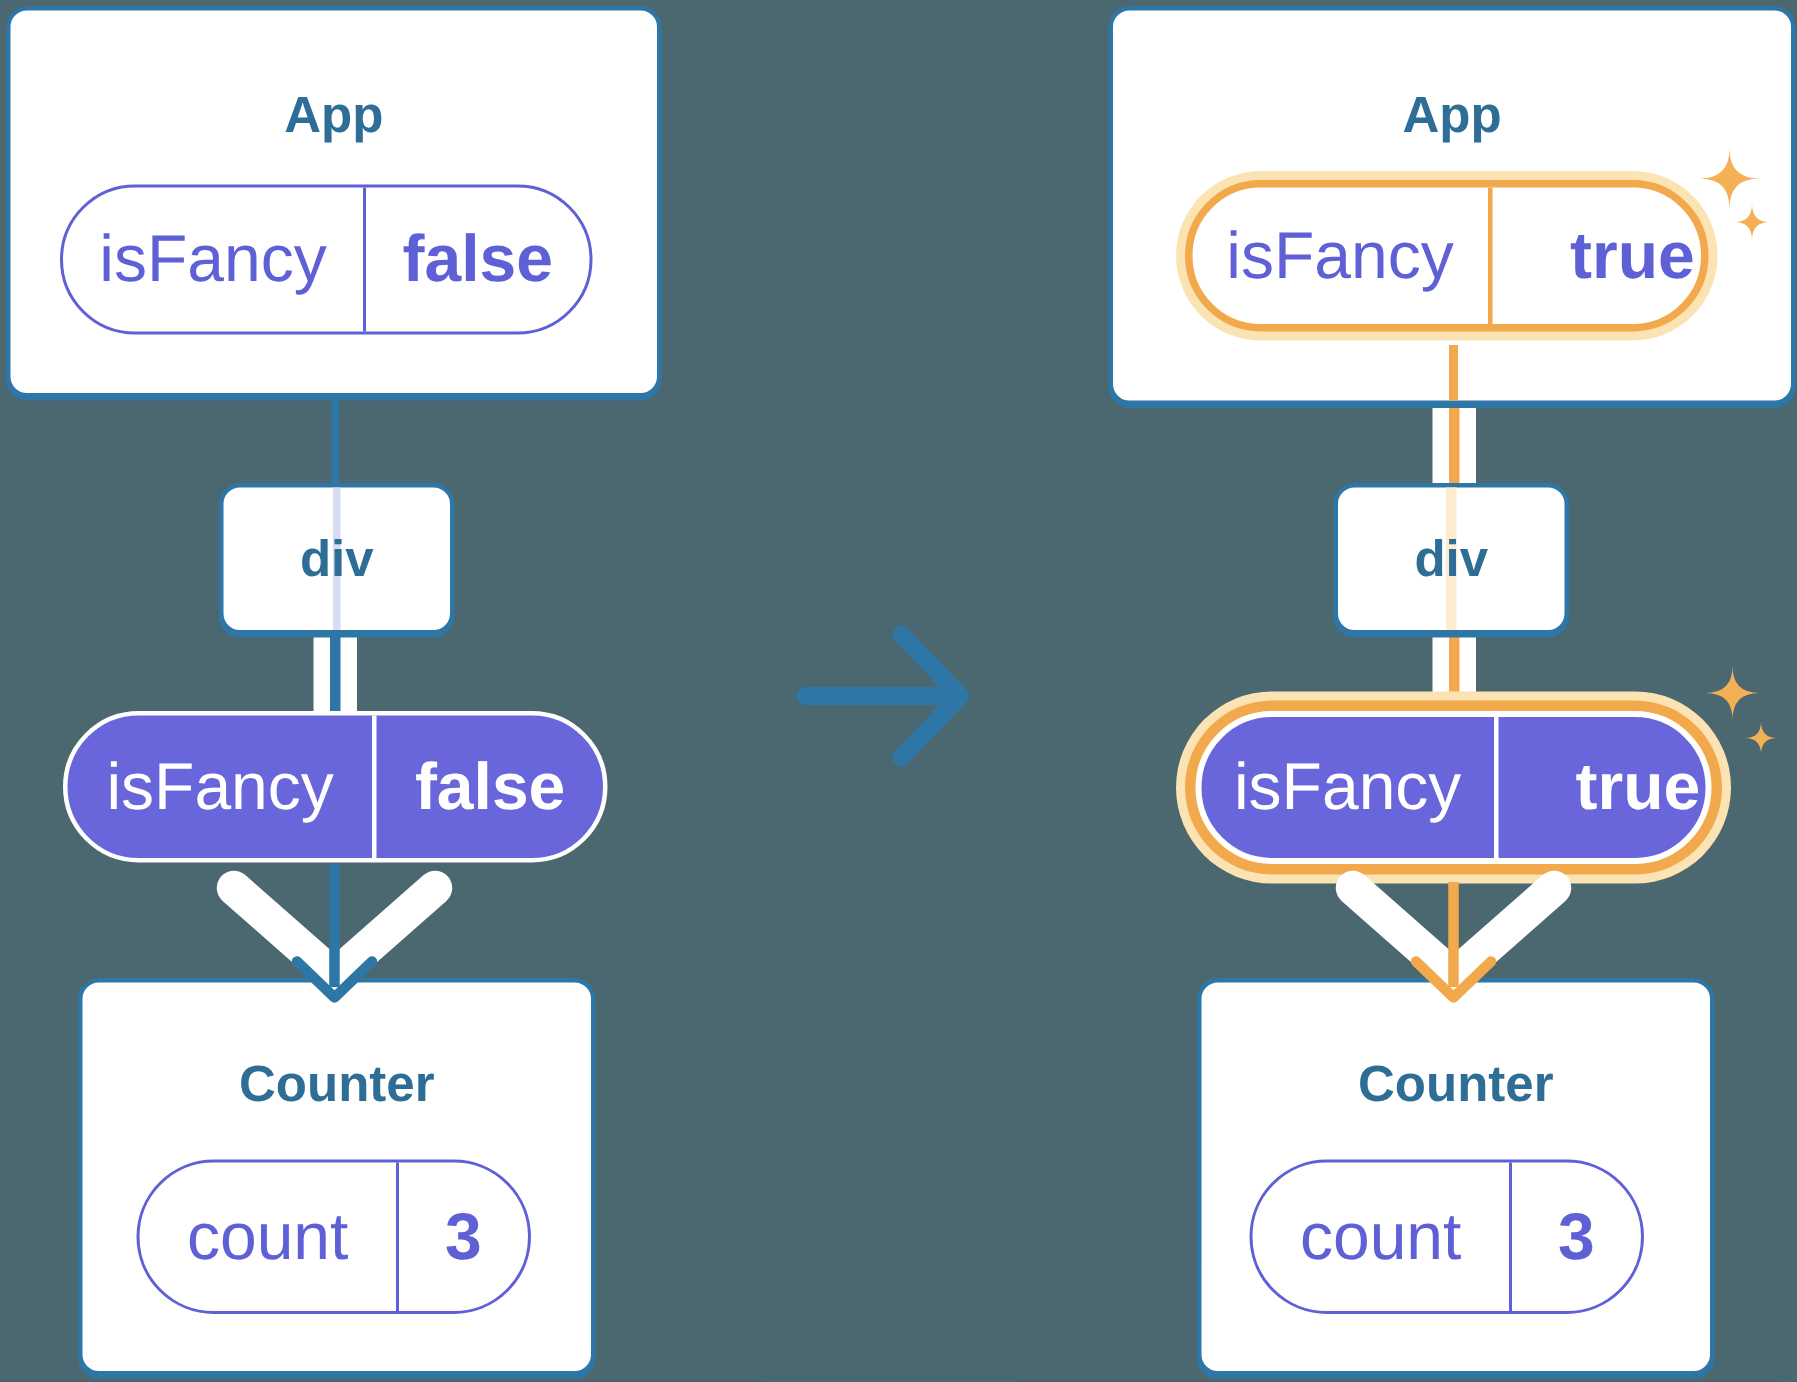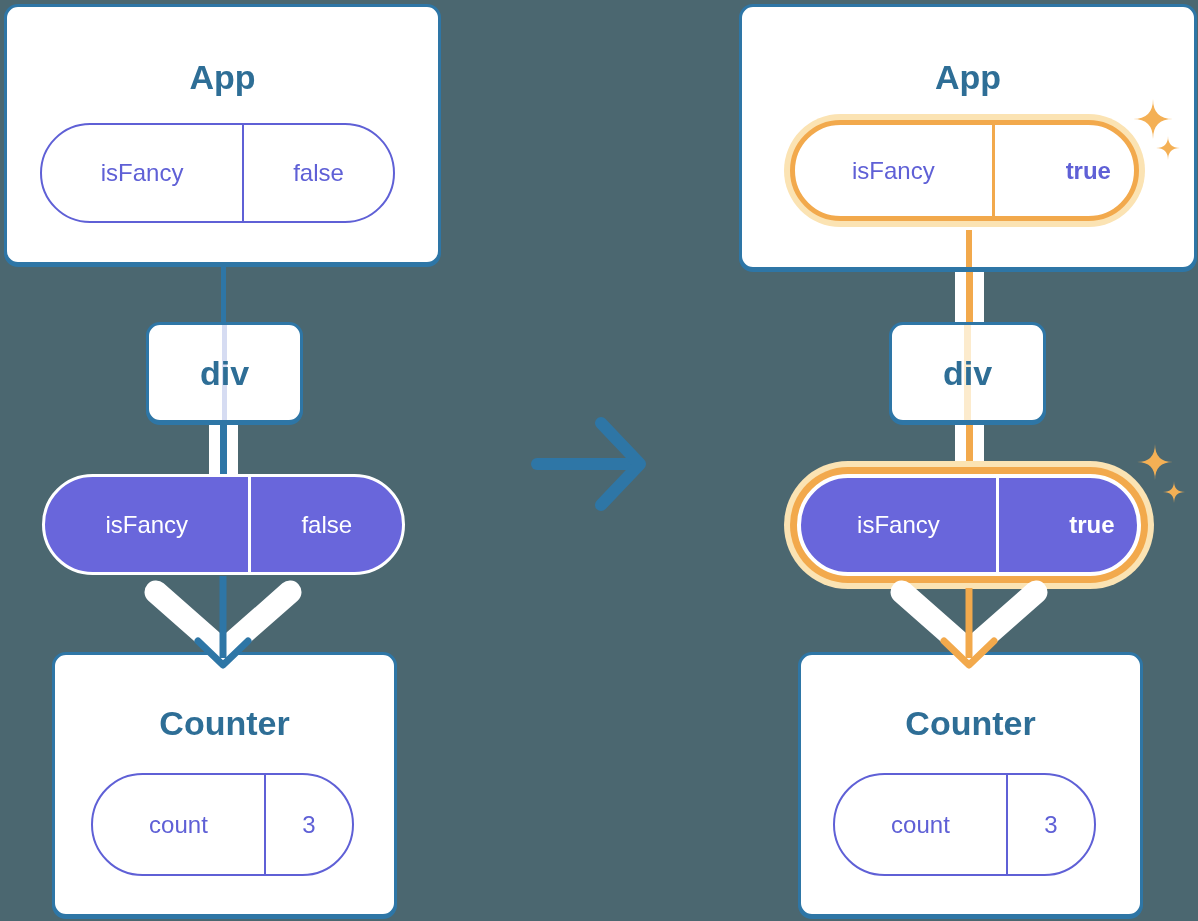--- a/index.html
+++ b/index.html
@@ -8,25 +8,25 @@
   .layer{position:absolute;left:0;top:0;width:1198px;height:921px;pointer-events:none;}
   .under{z-index:1;} .over{z-index:3;}
   .tree{position:absolute;left:0;top:0;width:100%;height:100%;z-index:2;}
 
   .card{position:absolute;background:#fff;border:3px solid var(--card_border);
         border-radius:14px;box-shadow:0 2px 0 var(--card_border);}
   .card-title{position:absolute;left:0;width:100%;text-align:center;
         color:var(--title_text);font-size:34px;font-weight:700;line-height:40px;z-index:2;}
 
   .pill{position:absolute;display:flex;align-items:stretch;border-radius:70px;z-index:3;}
-  .pill .seg{display:flex;align-items:center;justify-content:center;font-size:24px;}
+  .pill .seg{display:flex;align-items:center;justify-content:center;font-size:44px;}
   .pill .seg.name{flex:0 0 57%;}
   .pill.split58 .seg.name{flex-basis:58%;}
   .pill.split66 .seg.name{flex-basis:66%;}
-  .pill .seg.value{flex:1;}
+  .pill .seg.value{flex:1;font-weight:bold;}
   .pill .pill-divider{flex:0 0 2px;}
 
   .outline-pill{background:#fff;border:2px solid var(--purple);color:var(--purple);}
   .outline-pill .pill-divider{background:var(--purple);}
 
   .solid-pill{background:var(--purple_fill);border:3px solid #fff;color:#fff;z-index:4;}
   .solid-pill .pill-divider{flex-basis:3px;background:#fff;}
 
   .highlight-outline{border:5px solid var(--orange);
         box-shadow:0 0 0 6px var(--orange_glow);}

